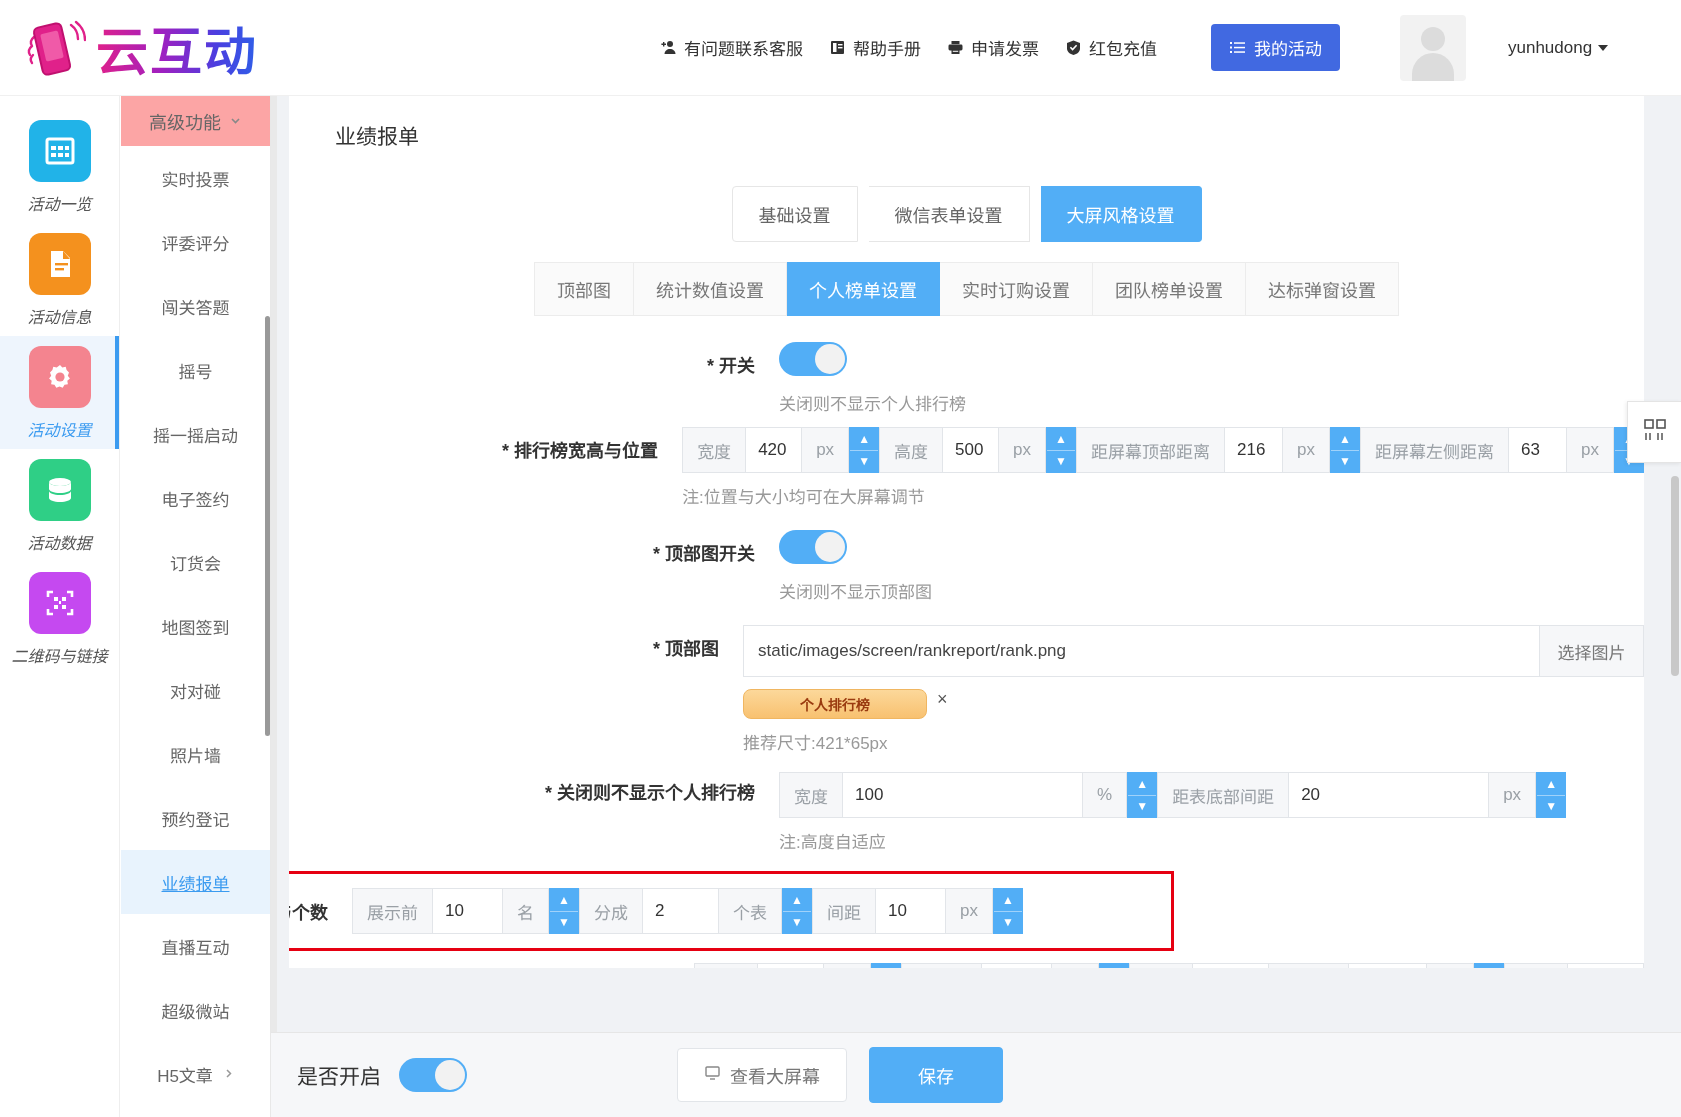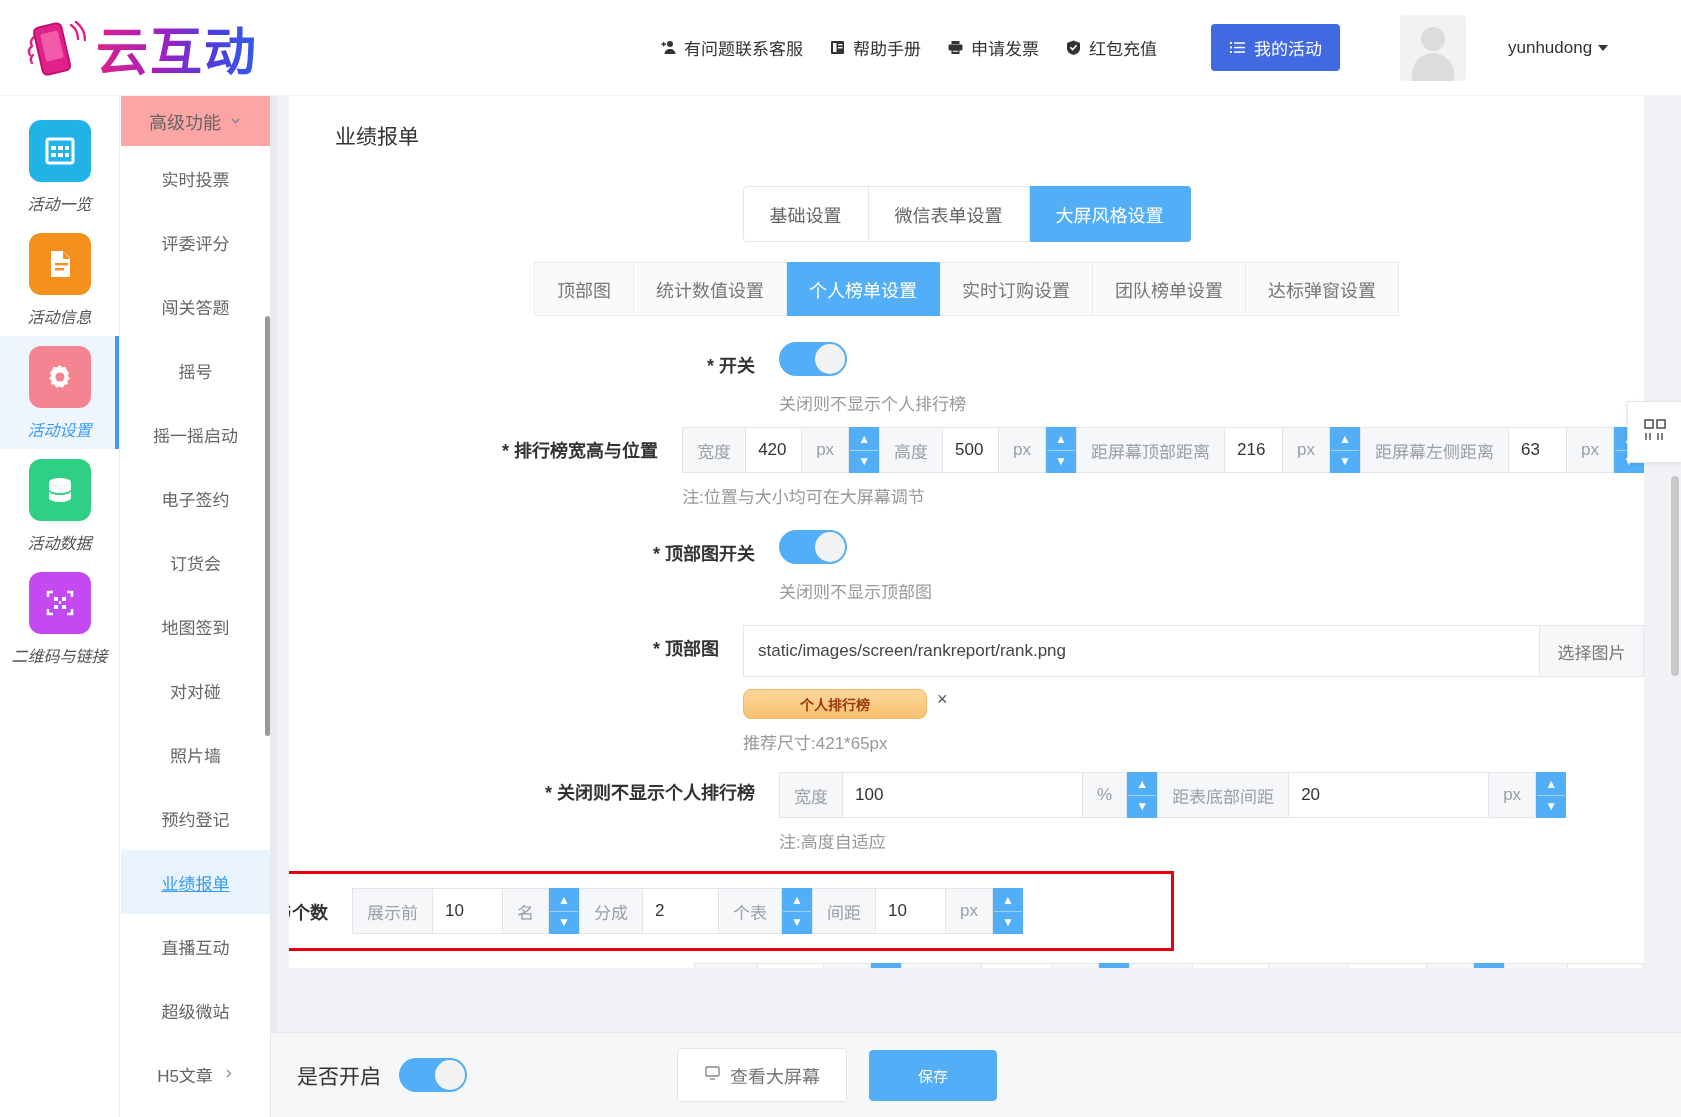--- a/index.html
+++ b/index.html
@@ -103,21 +103,21 @@
     position: absolute; top: 96px; left: 271px; width: 1410px; height: 1021px;
     background: #f0f2f5; overflow: hidden;
   }
   .card {
     position: absolute; top: 0; left: 18px; width: 1355px; height: 872px;
     background: #fff; overflow: hidden;
   }
   .page-title { font-size: 21px; color: #333; padding: 24px 0 0 46px; }
 
   .tabgroup-top {
-    display: flex; justify-content: center; margin-top: 36px;
+    display: flex; justify-content: center; margin-top: 36px; gap: 11px;
   }
   .tabgroup-top .tab {
     padding: 14px 26px; font-size: 18px; color: #666; background: #fff;
     border: 1px solid #e6e6e6; border-left: none; cursor: pointer;
   }
   .tabgroup-top .tab:first-child { border-left: 1px solid #e6e6e6; border-radius: 4px 0 0 4px; }
   .tabgroup-top .tab:last-child { border-radius: 0 4px 4px 0; }
   .tabgroup-top .tab.active { background: #52aef6; color: #fff; border-color: #52aef6; }
 
   .tabgroup-sub { display: flex; justify-content: center; margin-top: 20px; }
@@ -220,21 +220,21 @@
   .footer-left { display: flex; align-items: center; gap: 18px; padding-left: 26px; }
   .footer-label { font-size: 21px; color: #333; }
   .footer-actions { display: flex; align-items: center; gap: 22px; margin-left: 210px; }
   .btn-ghost {
     display: flex; align-items: center; gap: 9px; padding: 13px 26px;
     background: #fff; border: 1px solid #e2e5e9; border-radius: 4px;
     font-size: 18px; color: #777; cursor: pointer;
   }
   .btn-primary {
     padding: 14px 48px; background: #52aef6; color: #fff; border-radius: 4px;
-    font-size: 15px; cursor: pointer; border: 1px solid #52aef6;
+    font-size: 18px; cursor: pointer; border: 1px solid #52aef6;
   }
   .content-scroll-left {
     position: absolute; left: 271px; top: 96px; width: 6px; height: 1021px; background: #e9e9e9;
   }
 </style>
 </head>
 <body>
 
 <div class="app">
 

